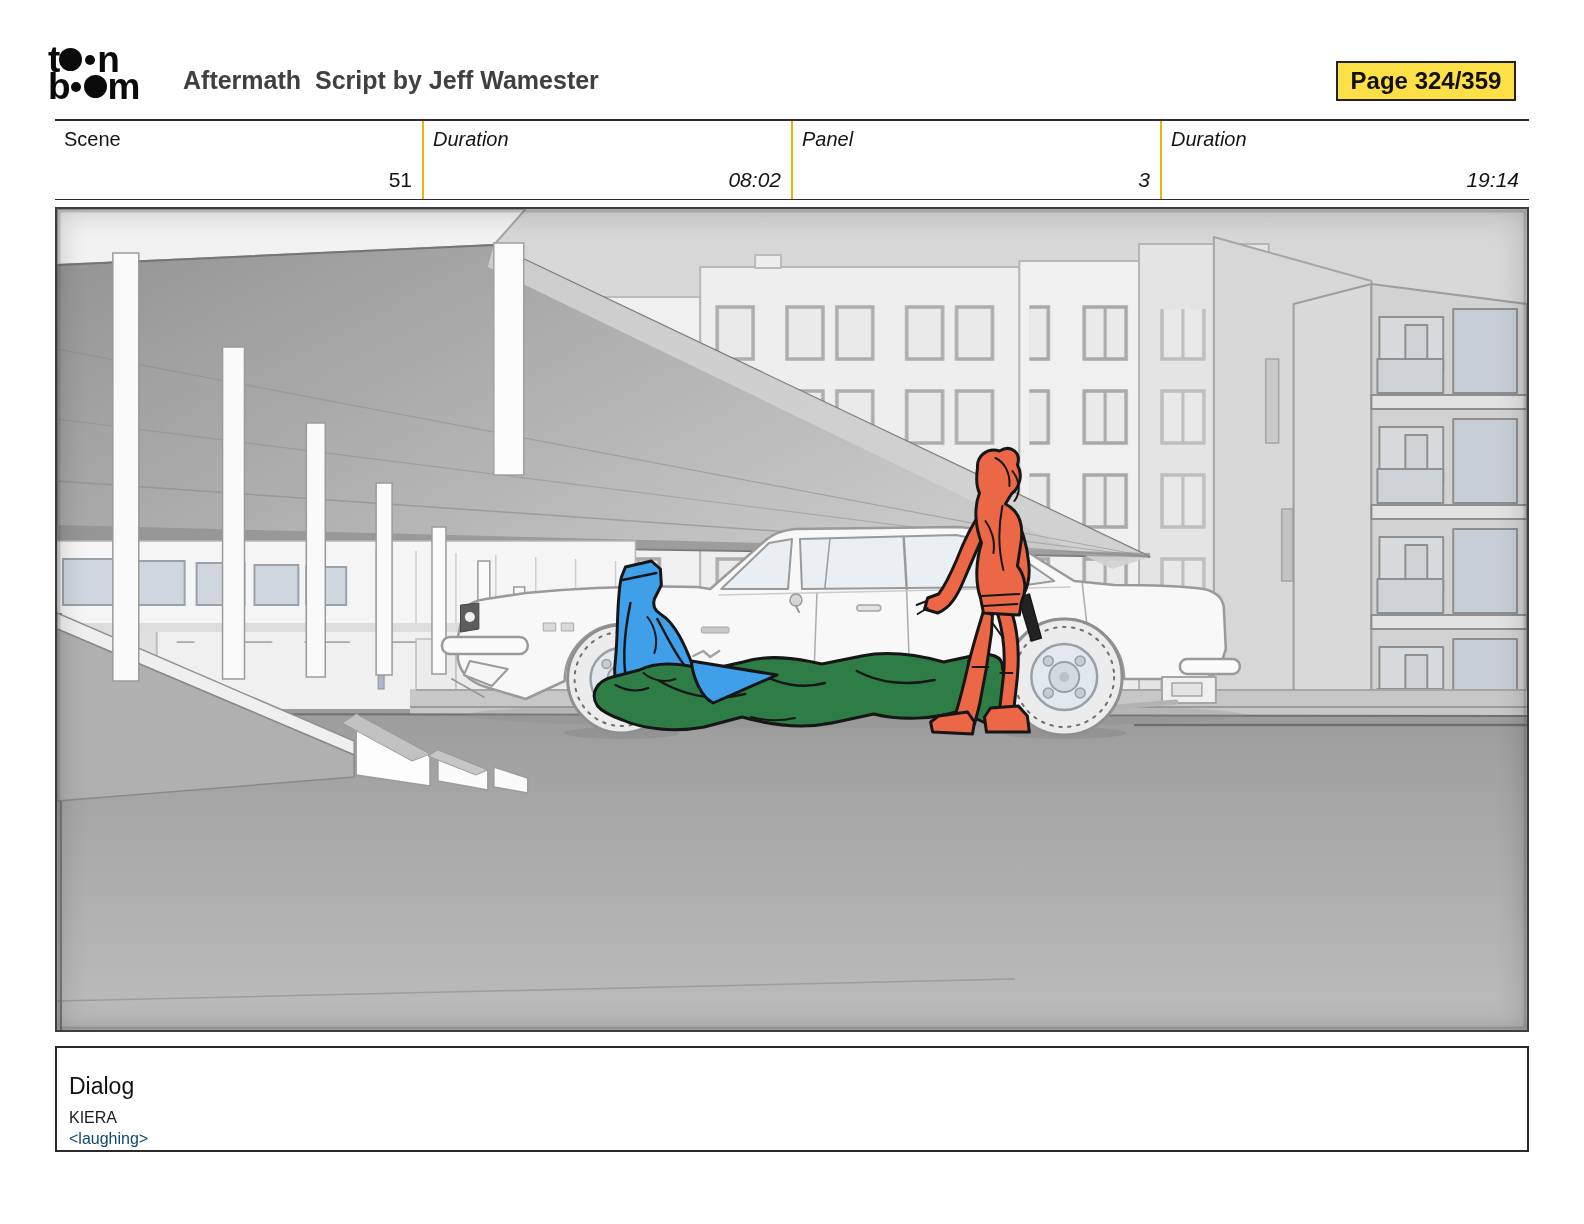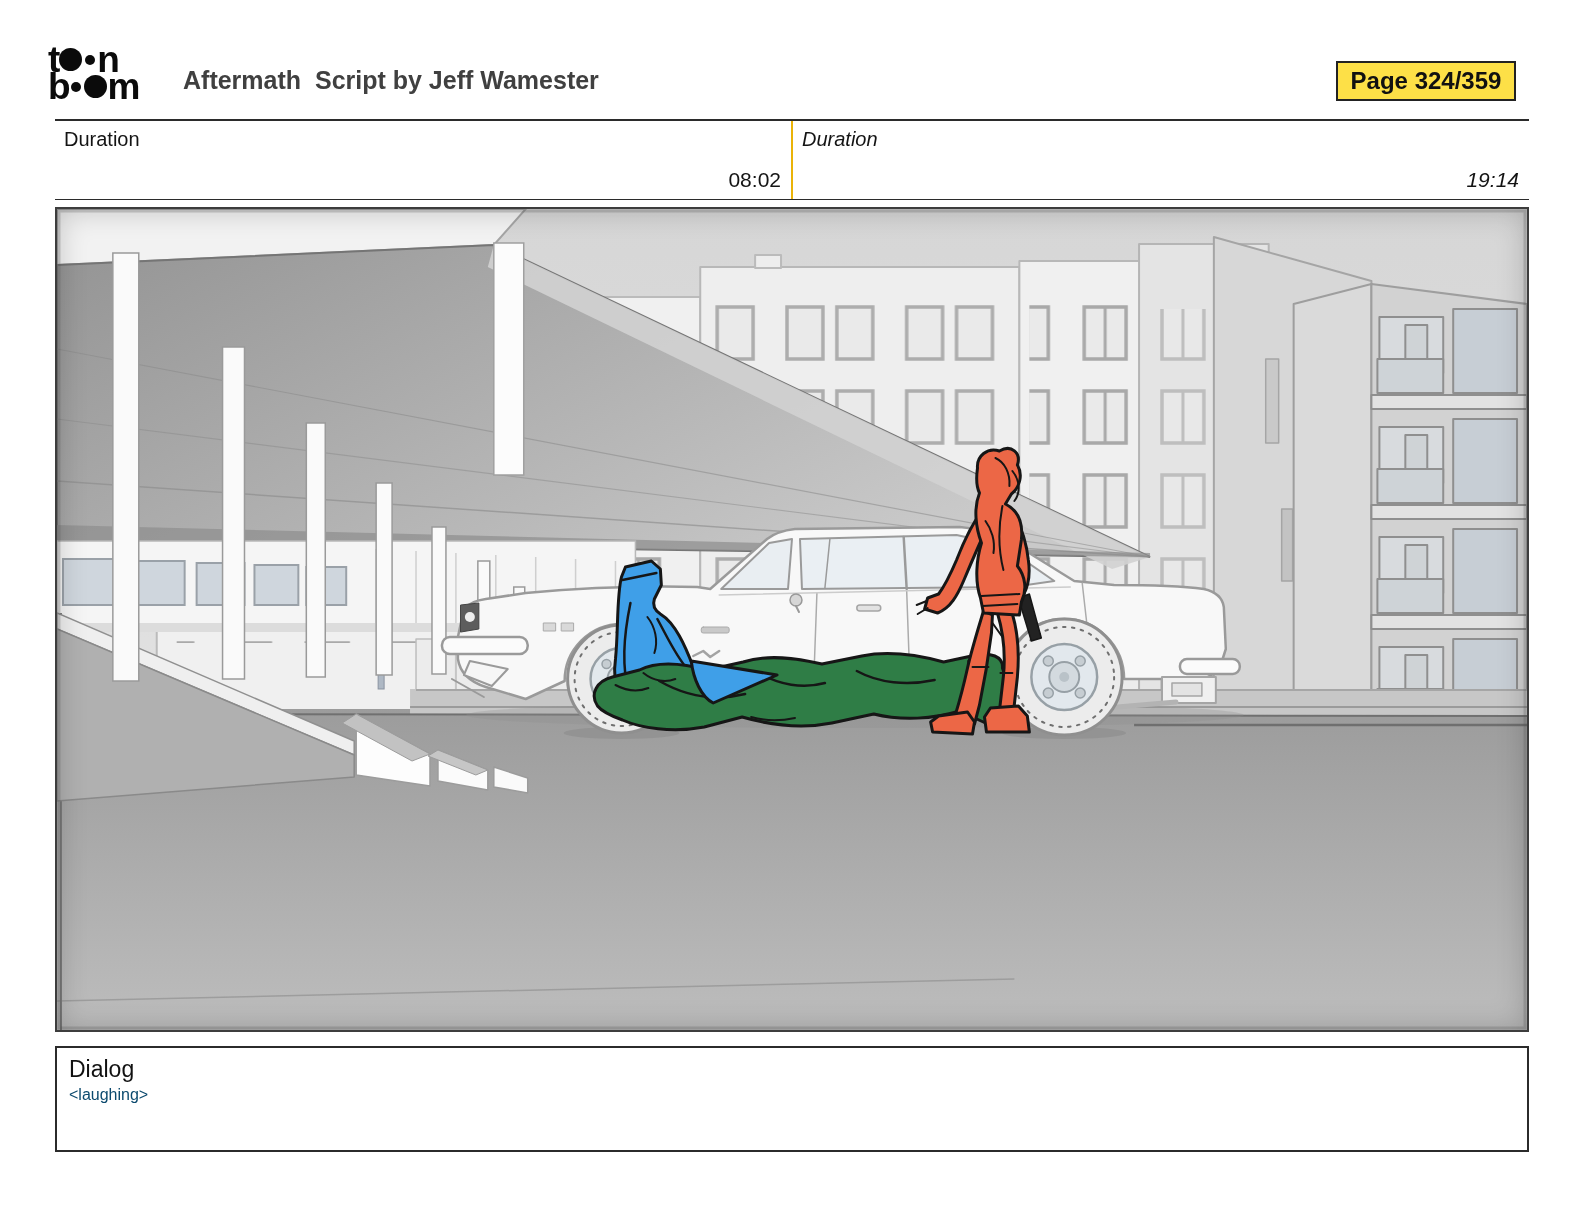--- a/index.html
+++ b/index.html
@@ -24,21 +24,21 @@
   .info-cell + .info-cell{border-left:2px solid #eab308;font-style:italic;}
   .info-label{position:absolute;left:9px;top:7px;font-size:20px;color:#141414;}
   .info-value{position:absolute;right:10px;bottom:7px;font-size:21px;color:#141414;}
 
   
   .panel-frame{position:absolute;left:55px;top:207px;width:1474px;height:825px;border:2px solid #3d3d3d;box-sizing:border-box;background:#dcdcdc;}
   .panel-frame svg{display:block;width:100%;height:100%;}
   .panel-frame .vignette{position:absolute;inset:0;box-shadow:inset 0 0 30px rgba(0,0,0,.22);pointer-events:none;}
 
   
-  .dialog-box{position:absolute;left:55px;top:1046px;width:1474px;height:106px;border:2px solid #2b2b2b;box-sizing:border-box;padding:6px 12px;}
+  .dialog-box{position:absolute;left:55px;top:1046px;width:1474px;height:106px;border:2px solid #2b2b2b;box-sizing:border-box;padding:23px 12px;}
   .dialog-heading{font-size:23px;color:#111;margin-top:2px;}
   .dialog-character{font-size:16px;color:#1a1a1a;margin-top:9px;}
   .dialog-line{font-size:16px;color:#0c4a6e;margin-top:3px;}
 </style>
 </head>
 <body>
 
 <div class="page">
 
   <div class="logo">
@@ -53,22 +53,30 @@
         <i class="sm"></i>
         <i class="big"></i>
         <span>m</span>
       </div>
   </div>
   <div class="doc-title">Aftermath  Script by Jeff Wamester</div>
   <div class="pagebox">Page 324/359</div>
 
   <div class="info-table">
     <div class="info-cell">
+      <span class="info-label">Scene</span>
+      <span class="info-value">51</span>
+    </div>
+    <div class="info-cell">
       <span class="info-label">Duration</span>
       <span class="info-value">08:02</span>
+    </div>
+    <div class="info-cell">
+      <span class="info-label">Panel</span>
+      <span class="info-value">3</span>
     </div>
     <div class="info-cell">
       <span class="info-label">Duration</span>
       <span class="info-value">19:14</span>
     </div>
   </div>
 
   <div class="panel-frame">
     <svg viewBox="0 0 1474 821" preserveAspectRatio="none">
       <defs>
@@ -307,16 +315,17 @@
         </g>
       </g>
 
       <rect x="2" y="2" width="1470" height="817" fill="none" stroke="#5a5a5a" stroke-opacity="0.25" stroke-width="3"></rect>
     </svg>
     <div class="vignette"></div>
   </div>
 
   <div class="dialog-box">
     <div class="dialog-heading">Dialog</div>
+    <div class="dialog-character">KIERA</div>
     <div class="dialog-line">&lt;laughing&gt;</div>
   </div>
 
 </div>
 
 </body></html>

